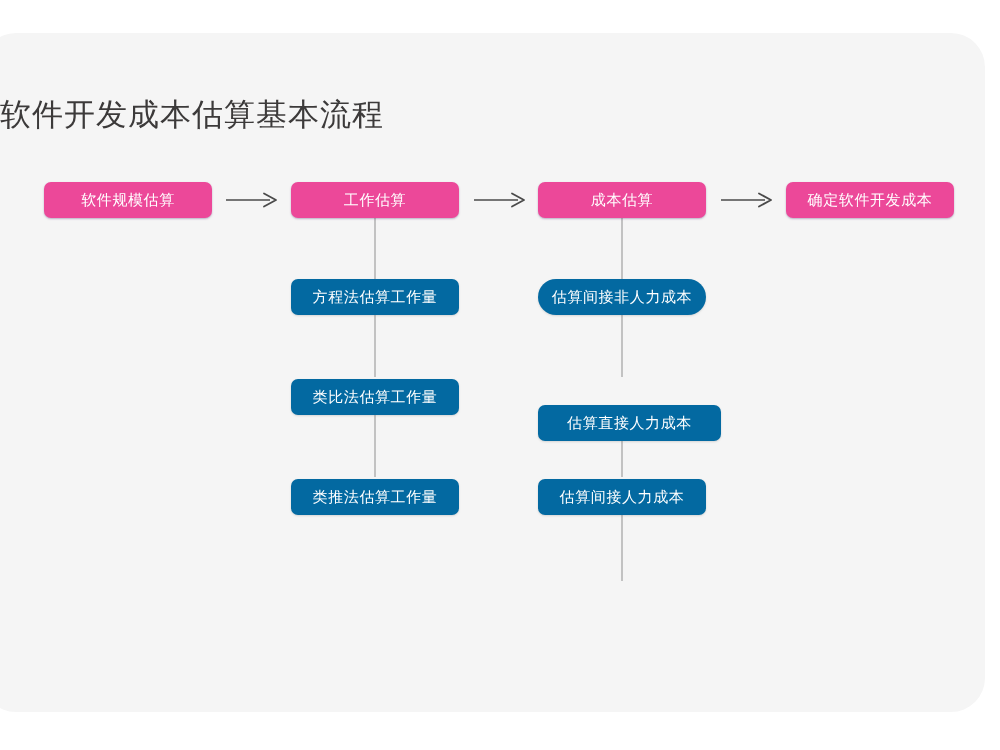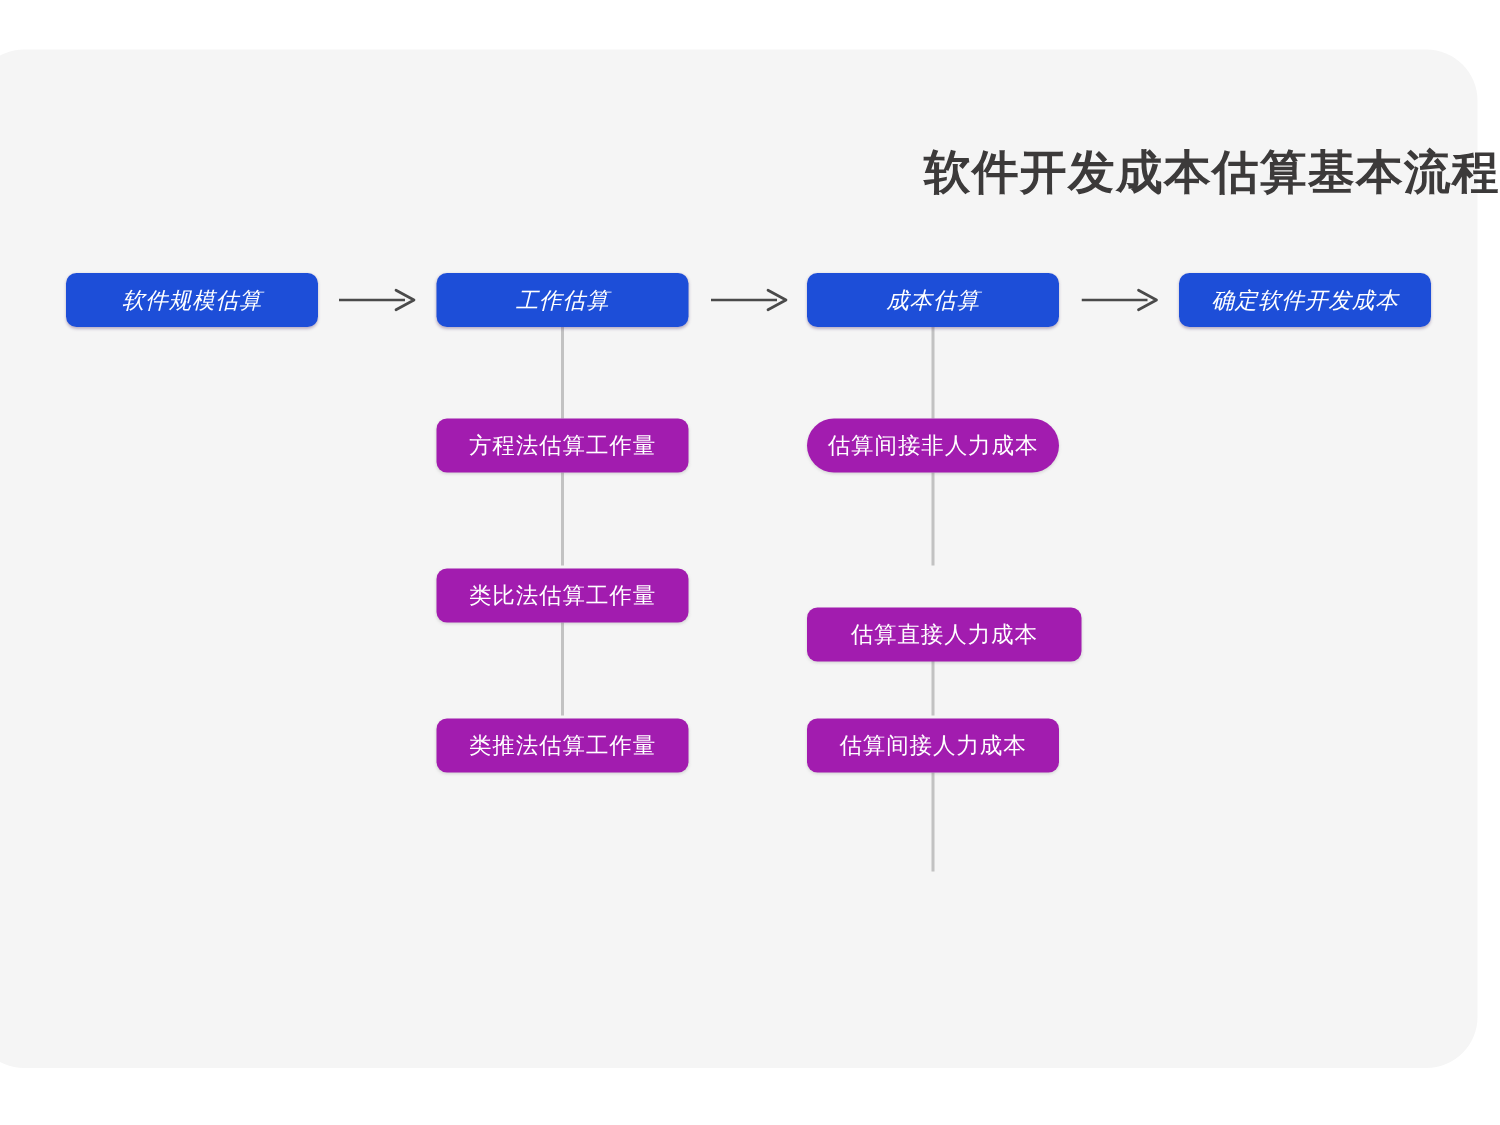--- a/index.html
+++ b/index.html
@@ -31,27 +31,26 @@
     background: #f5f5f5;
     border-radius: 34px;
   }
 
   
   .title {
     position: absolute;
     left: 0;
     top: 93px;
     width: 1000px;
-    text-align: right;
+    text-align: left;
     font-size: 31px;
     line-height: 44px;
     color: #3c3a3a;
     letter-spacing: 1px;
     white-space: nowrap;
-    font-weight: bold;
   }
 
   
   .vline {
     position: absolute;
     width: 2px;
     background: #c2c2c2;
   }
 
   
@@ -69,26 +68,25 @@
     align-items: center;
     justify-content: center;
     border-radius: 7px;
     color: #ffffff;
     font-size: 15px;
     letter-spacing: 0.6px;
     white-space: nowrap;
     height: 36px;
   }
   .node.primary {
-    background: #1d4ed8;
+    background: #ec4899;
     box-shadow: 0 1px 2px rgba(80,50,110,0.35);
-    font-style: italic;
   }
   .node.secondary {
-    background: #a21caf;
+    background: #0369a1;
     box-shadow: 0 1px 2px rgba(120,120,120,0.25);
   }
 </style>
 </head>
 <body>
 
 <div id="canvas">
 
   <div class="card"></div>
 

